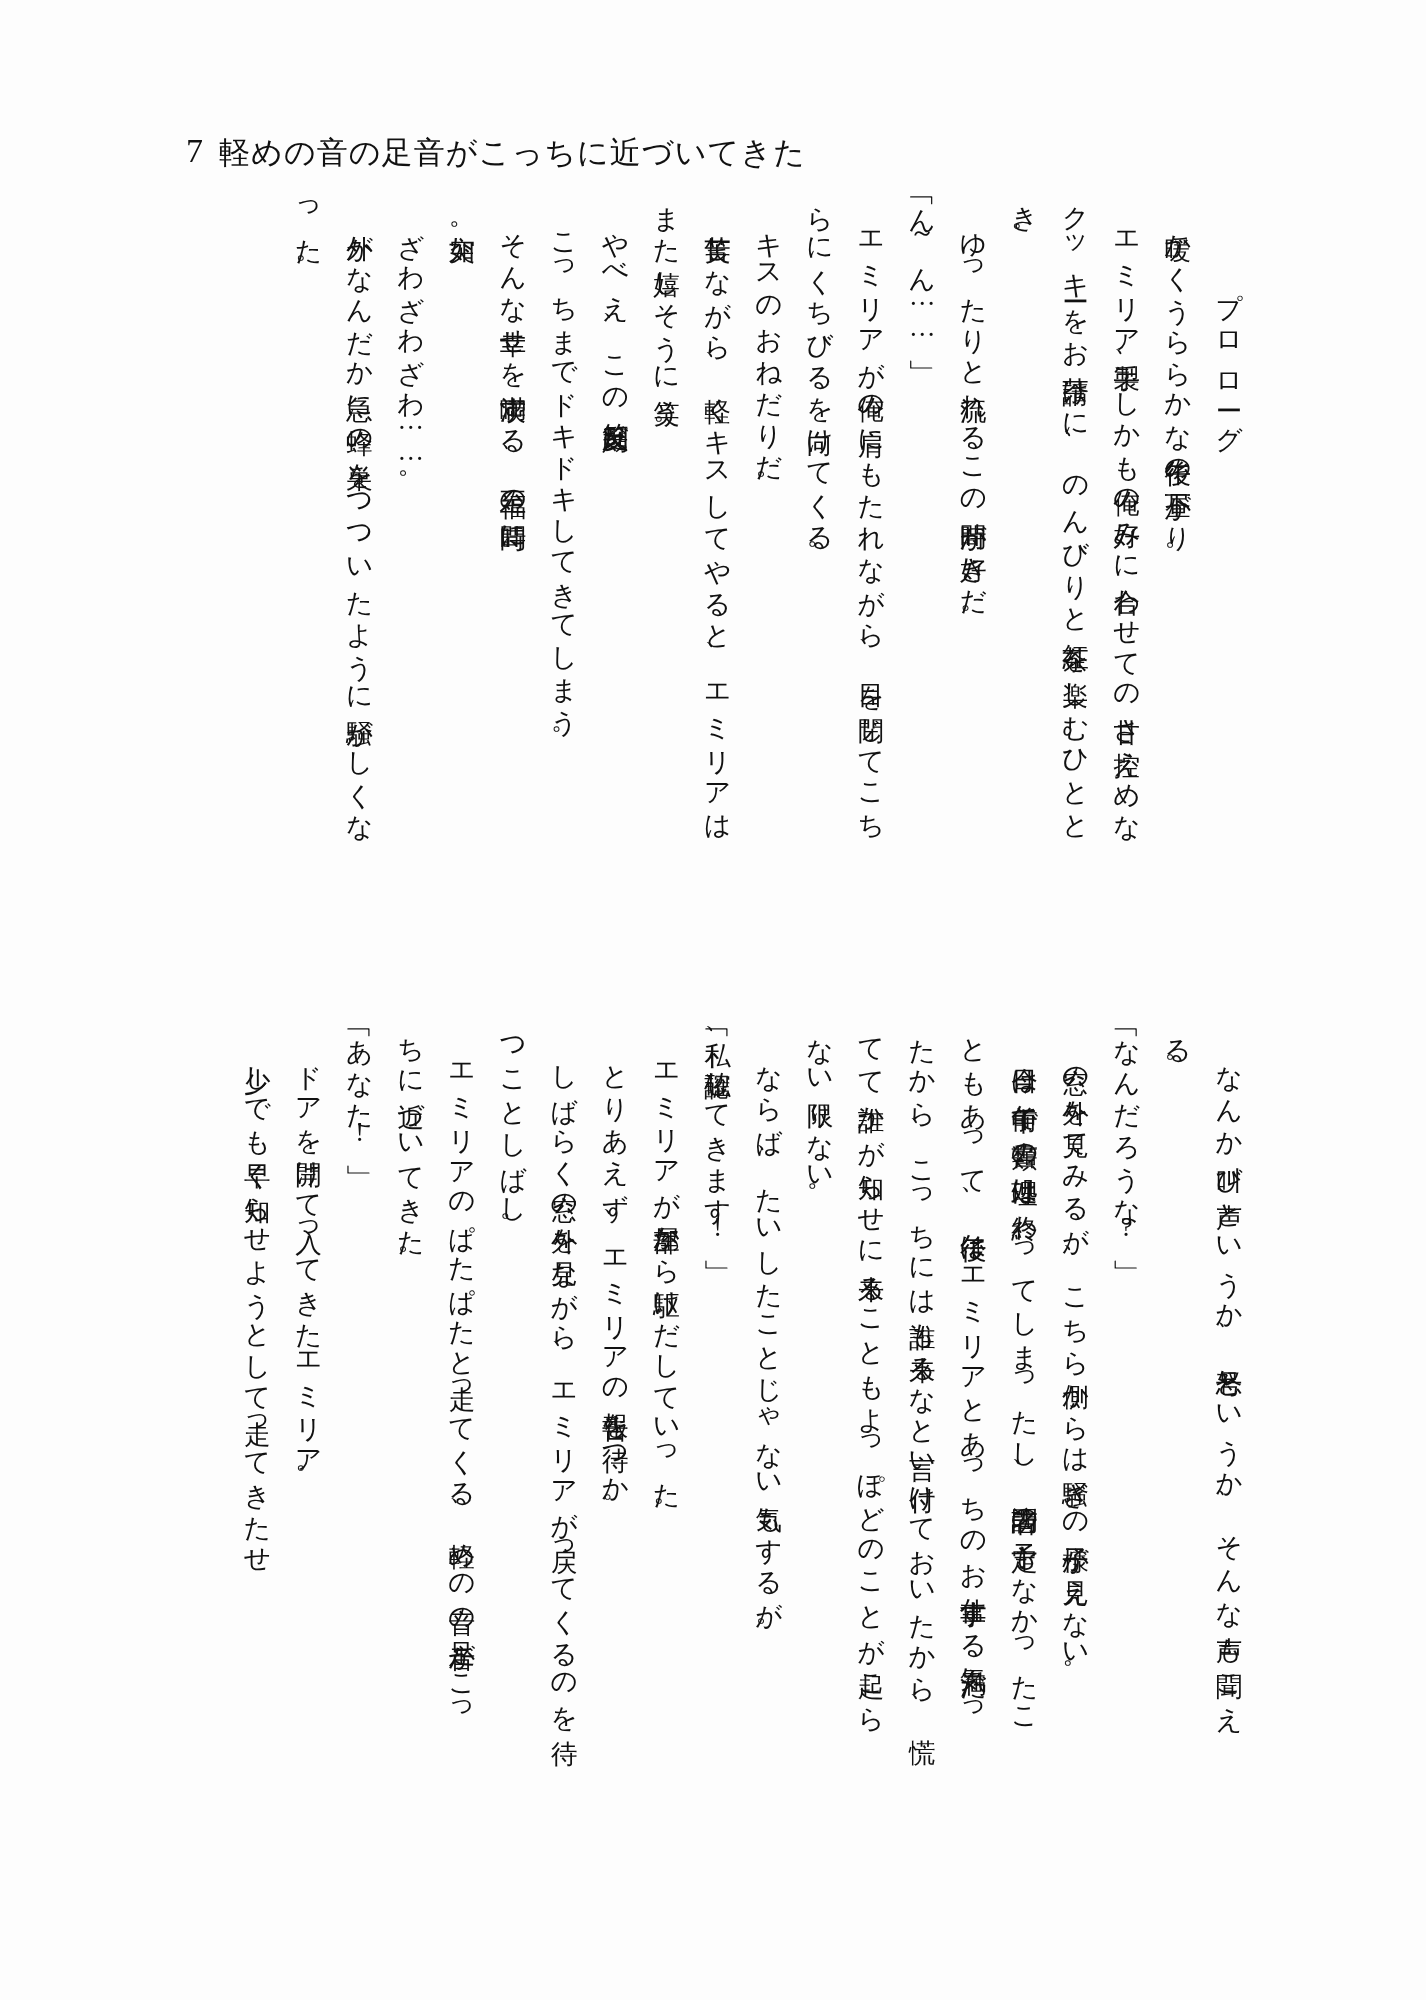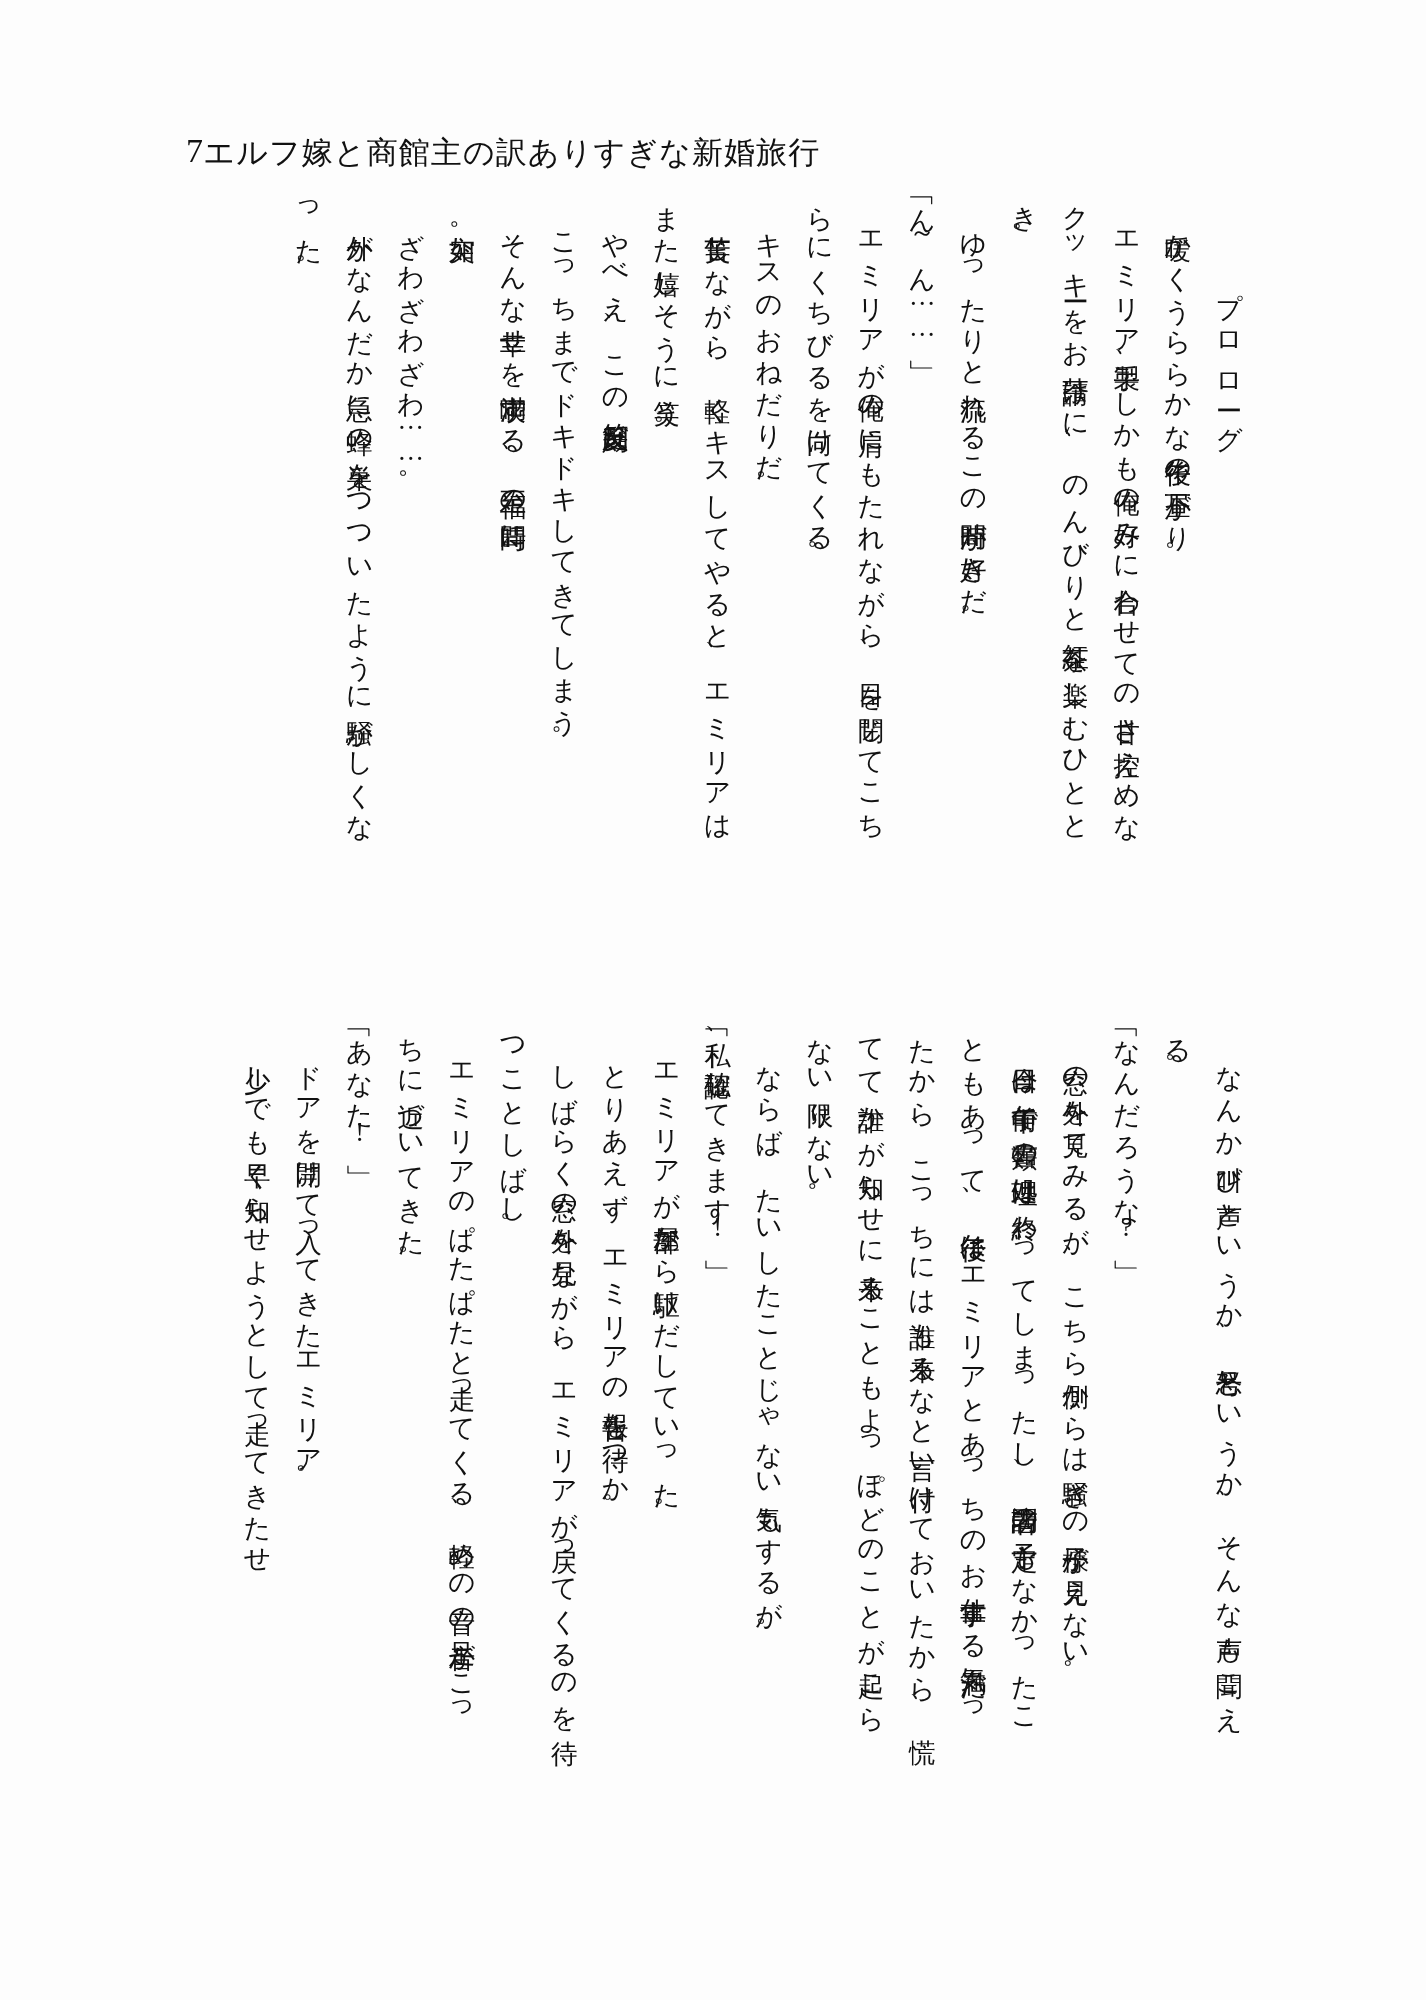--- a/index.html
+++ b/index.html
@@ -91,21 +91,21 @@
   .vline.quote { text-indent: 0; }
 </style>
 </head>
 <body>
 
 <div class="page">
 
   <div class="running-header">
     <span class="folio">7</span>
     <span class="header-gap"></span>
-    <span class="header-title">エルフ嫁と商館主の訳ありすぎな新婚旅行</span>
+    <span class="header-title">軽めの音の足音がこっちに近づいてきた</span>
   </div>
 
   <div class="vblock" id="block-top">
     <p class="vline heading">プロローグ</p>
     <p class="vline">暖かくうららかな午後の昼下がり。</p>
     <p class="vline">エミリア手製、しかも俺の好みに合わせての甘さ控えめなクッキーをお茶請けに、のんびりと紅茶を楽しむひととき。</p>
     <p class="vline">ゆったりと流れるこの時間が好きだ。</p>
     <p class="vline quote">「ん～ん……」</p>
     <p class="vline">エミリアが俺の肩にもたれながら、目を閉じてこちらにくちびるを向けてくる。</p>
     <p class="vline">キスのおねだりだ。</p>

